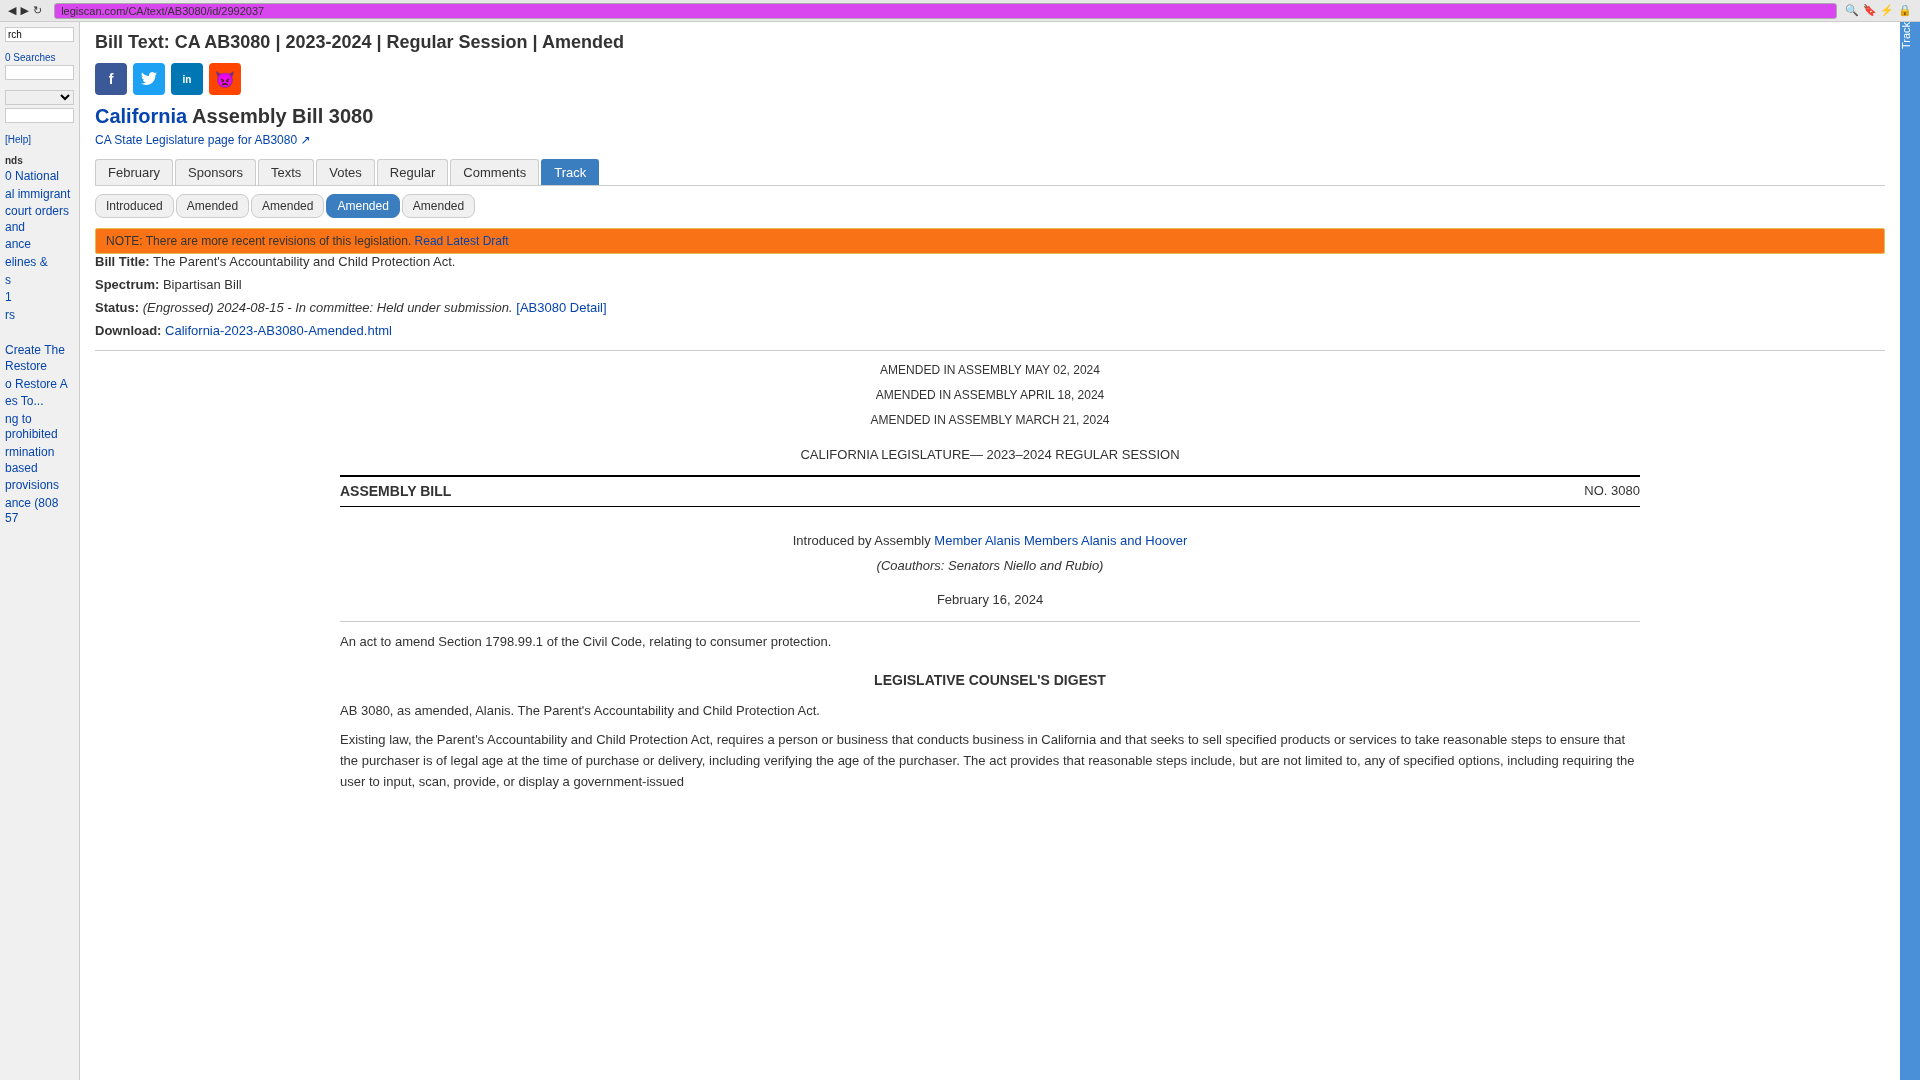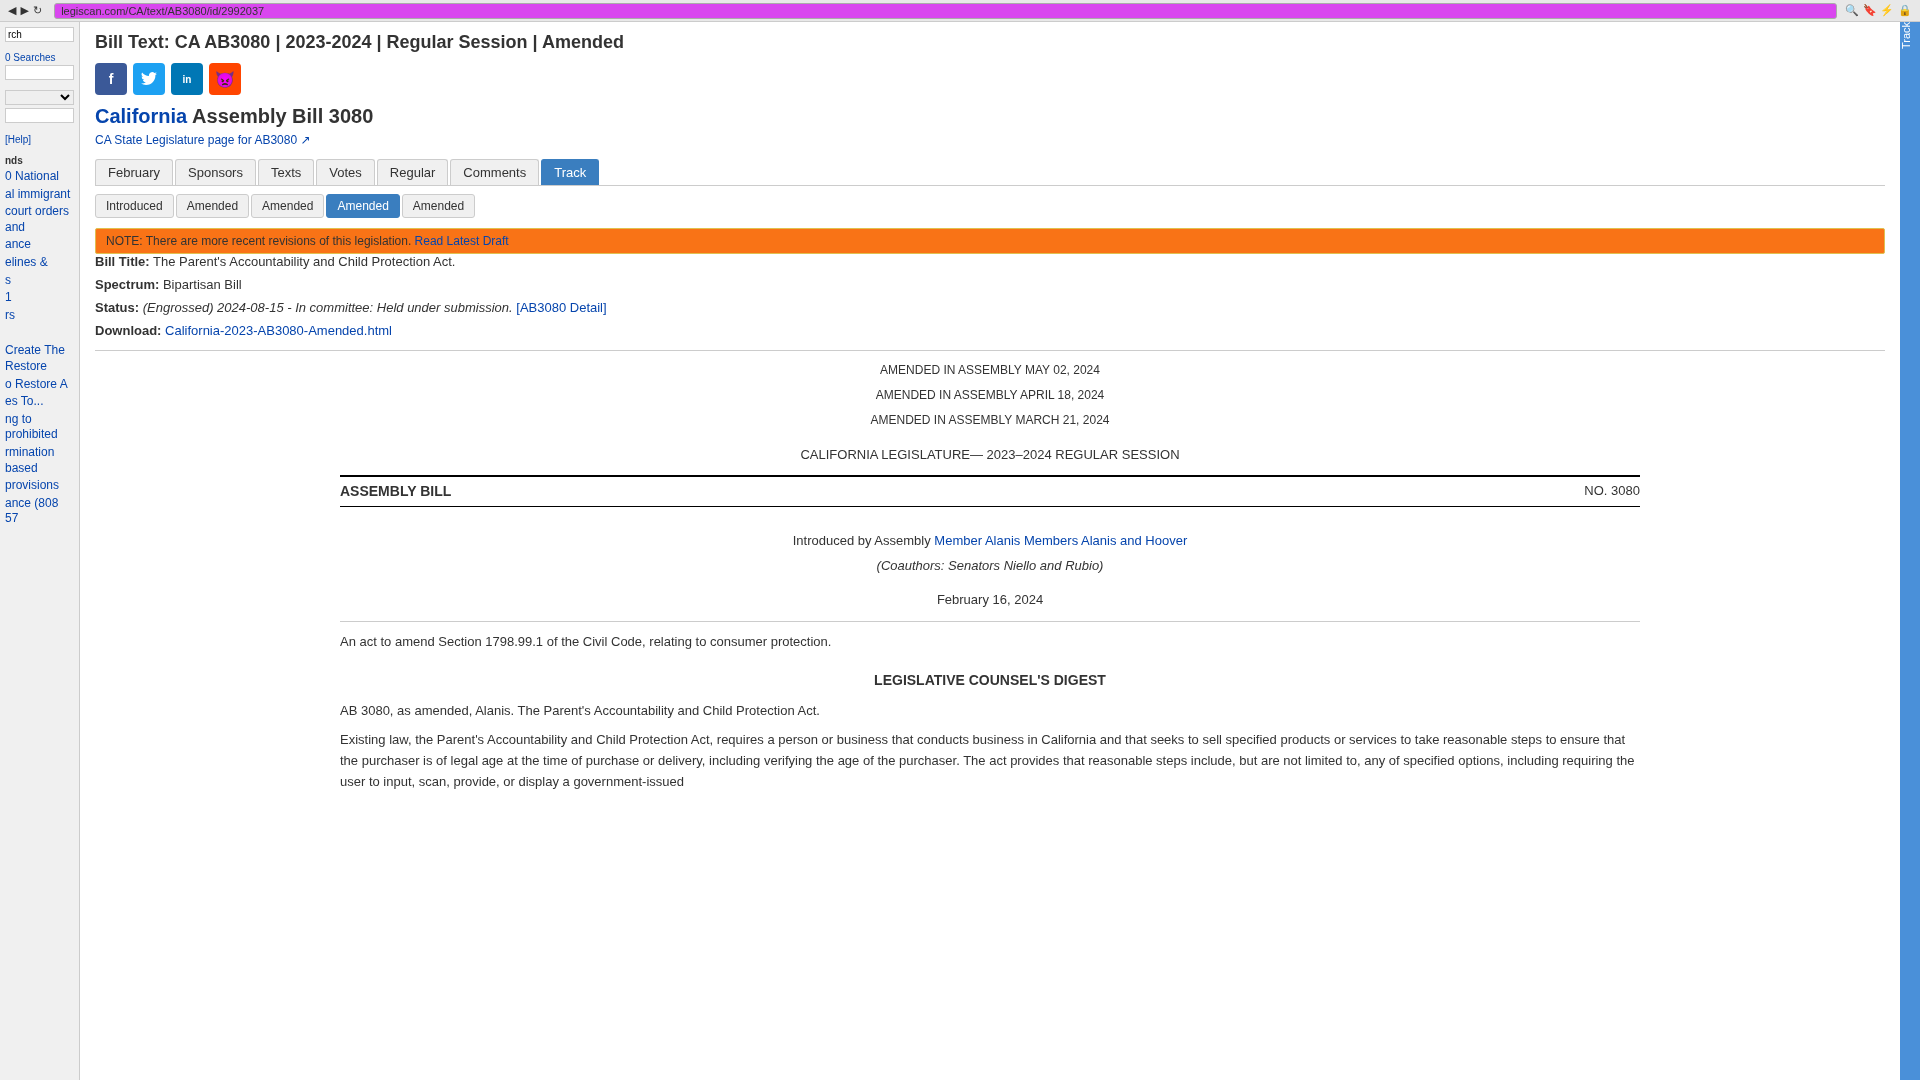--- a/index.html
+++ b/index.html
@@ -78,21 +78,21 @@
 
     
     .subtabs { display: flex; gap: 2px; margin-bottom: 10px; }
     .subtab {
       padding: 4px 10px;
       border: 1px solid #ccc;
       background: #f0f0f0;
       cursor: pointer;
       font-size: 12px;
       color: #333;
-      border-radius: 3px;
+      border-radius: 8px;
     }
     .subtab.active { background: #3a7ebf; color: white; border-color: #3a7ebf; }
 
     
     .note-bar {
       background: #f97316;
       border: 1px solid #e0c050;
       padding: 5px 10px;
       font-size: 12px;
       border-radius: 2px;

